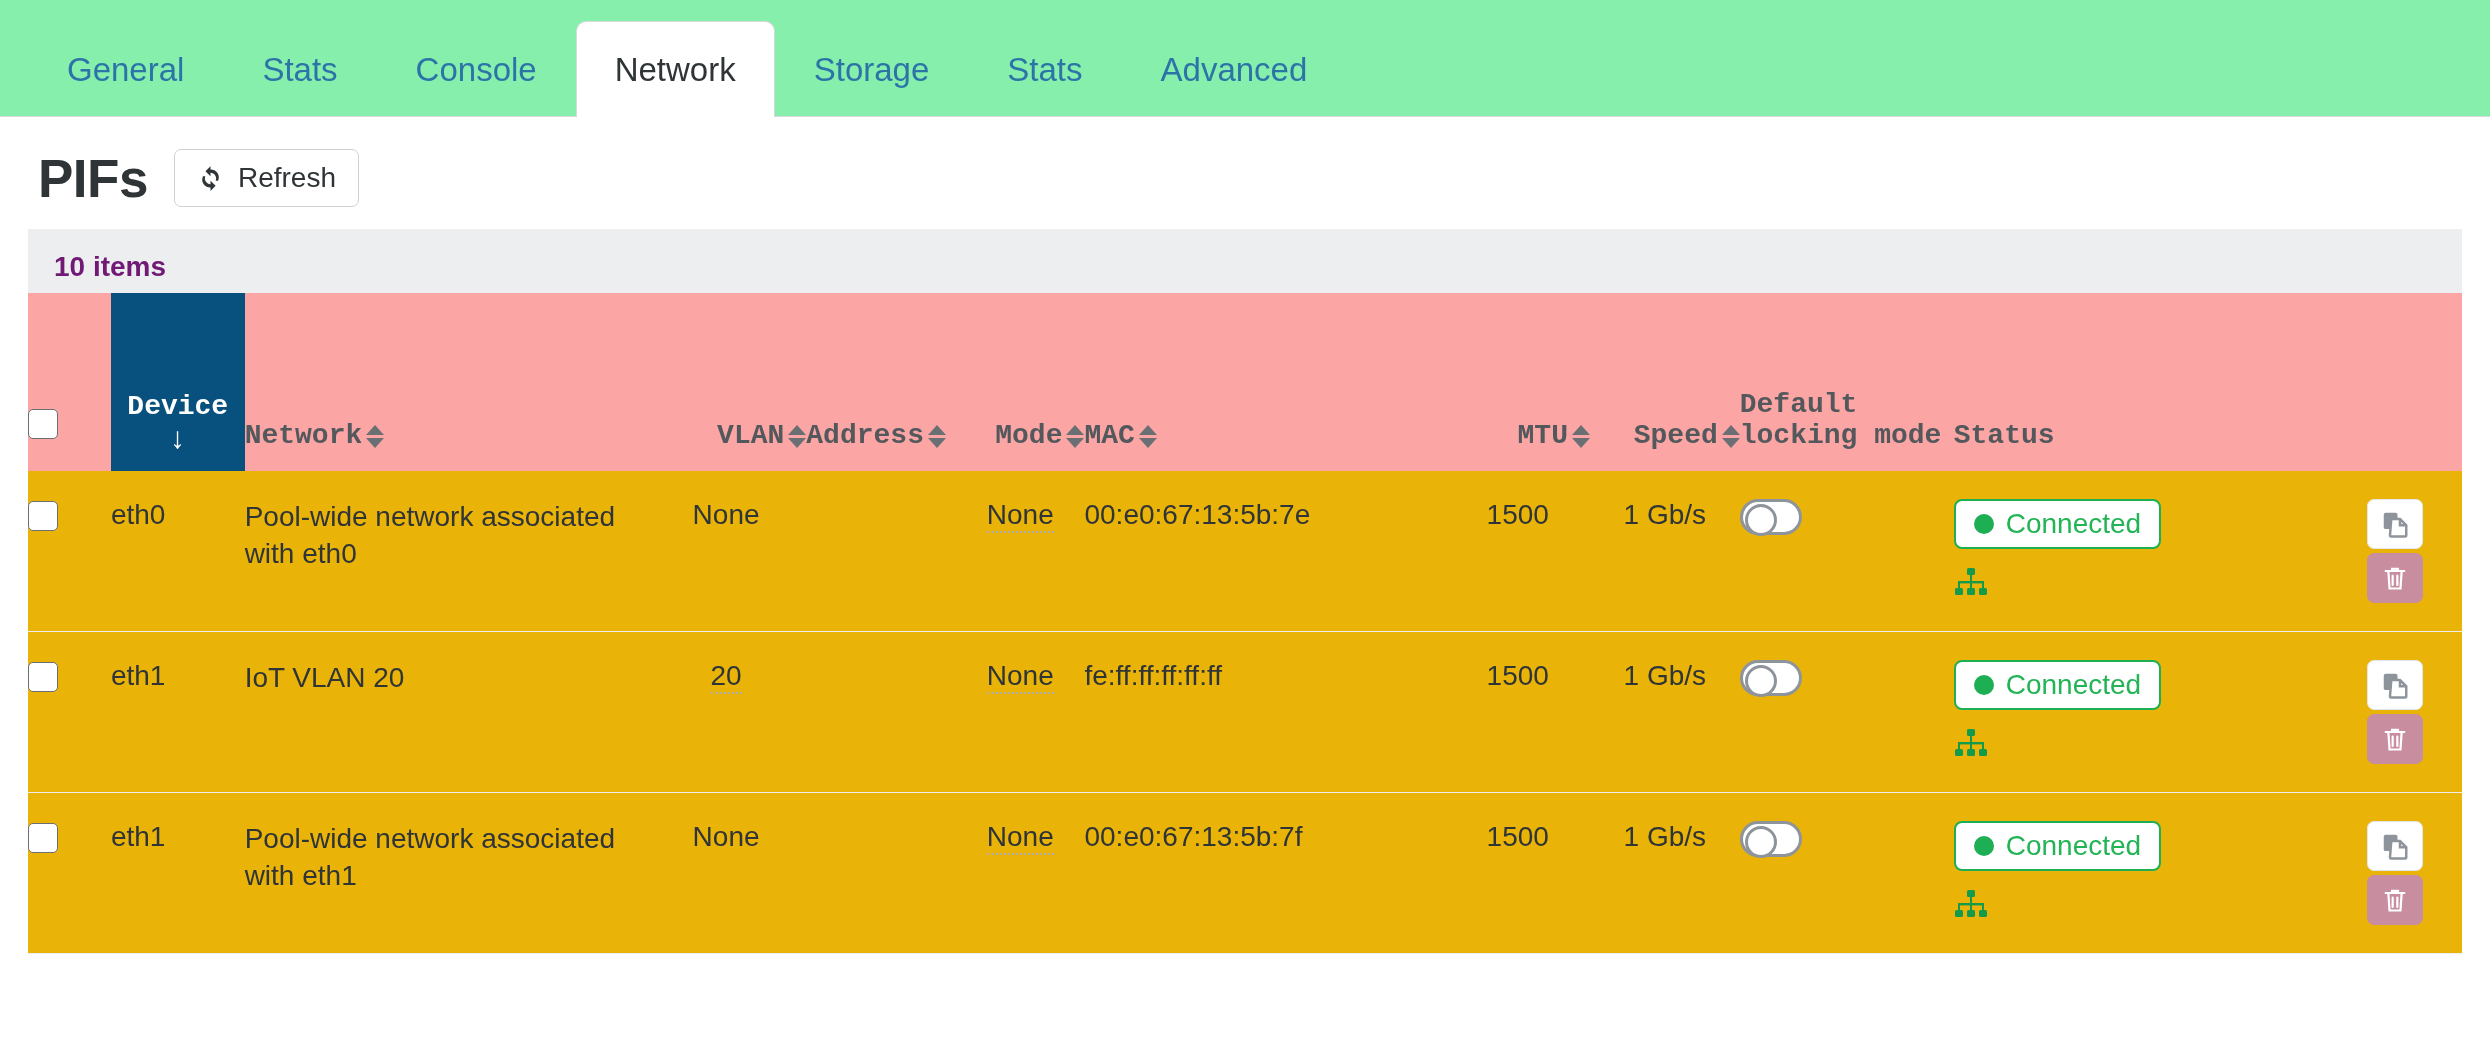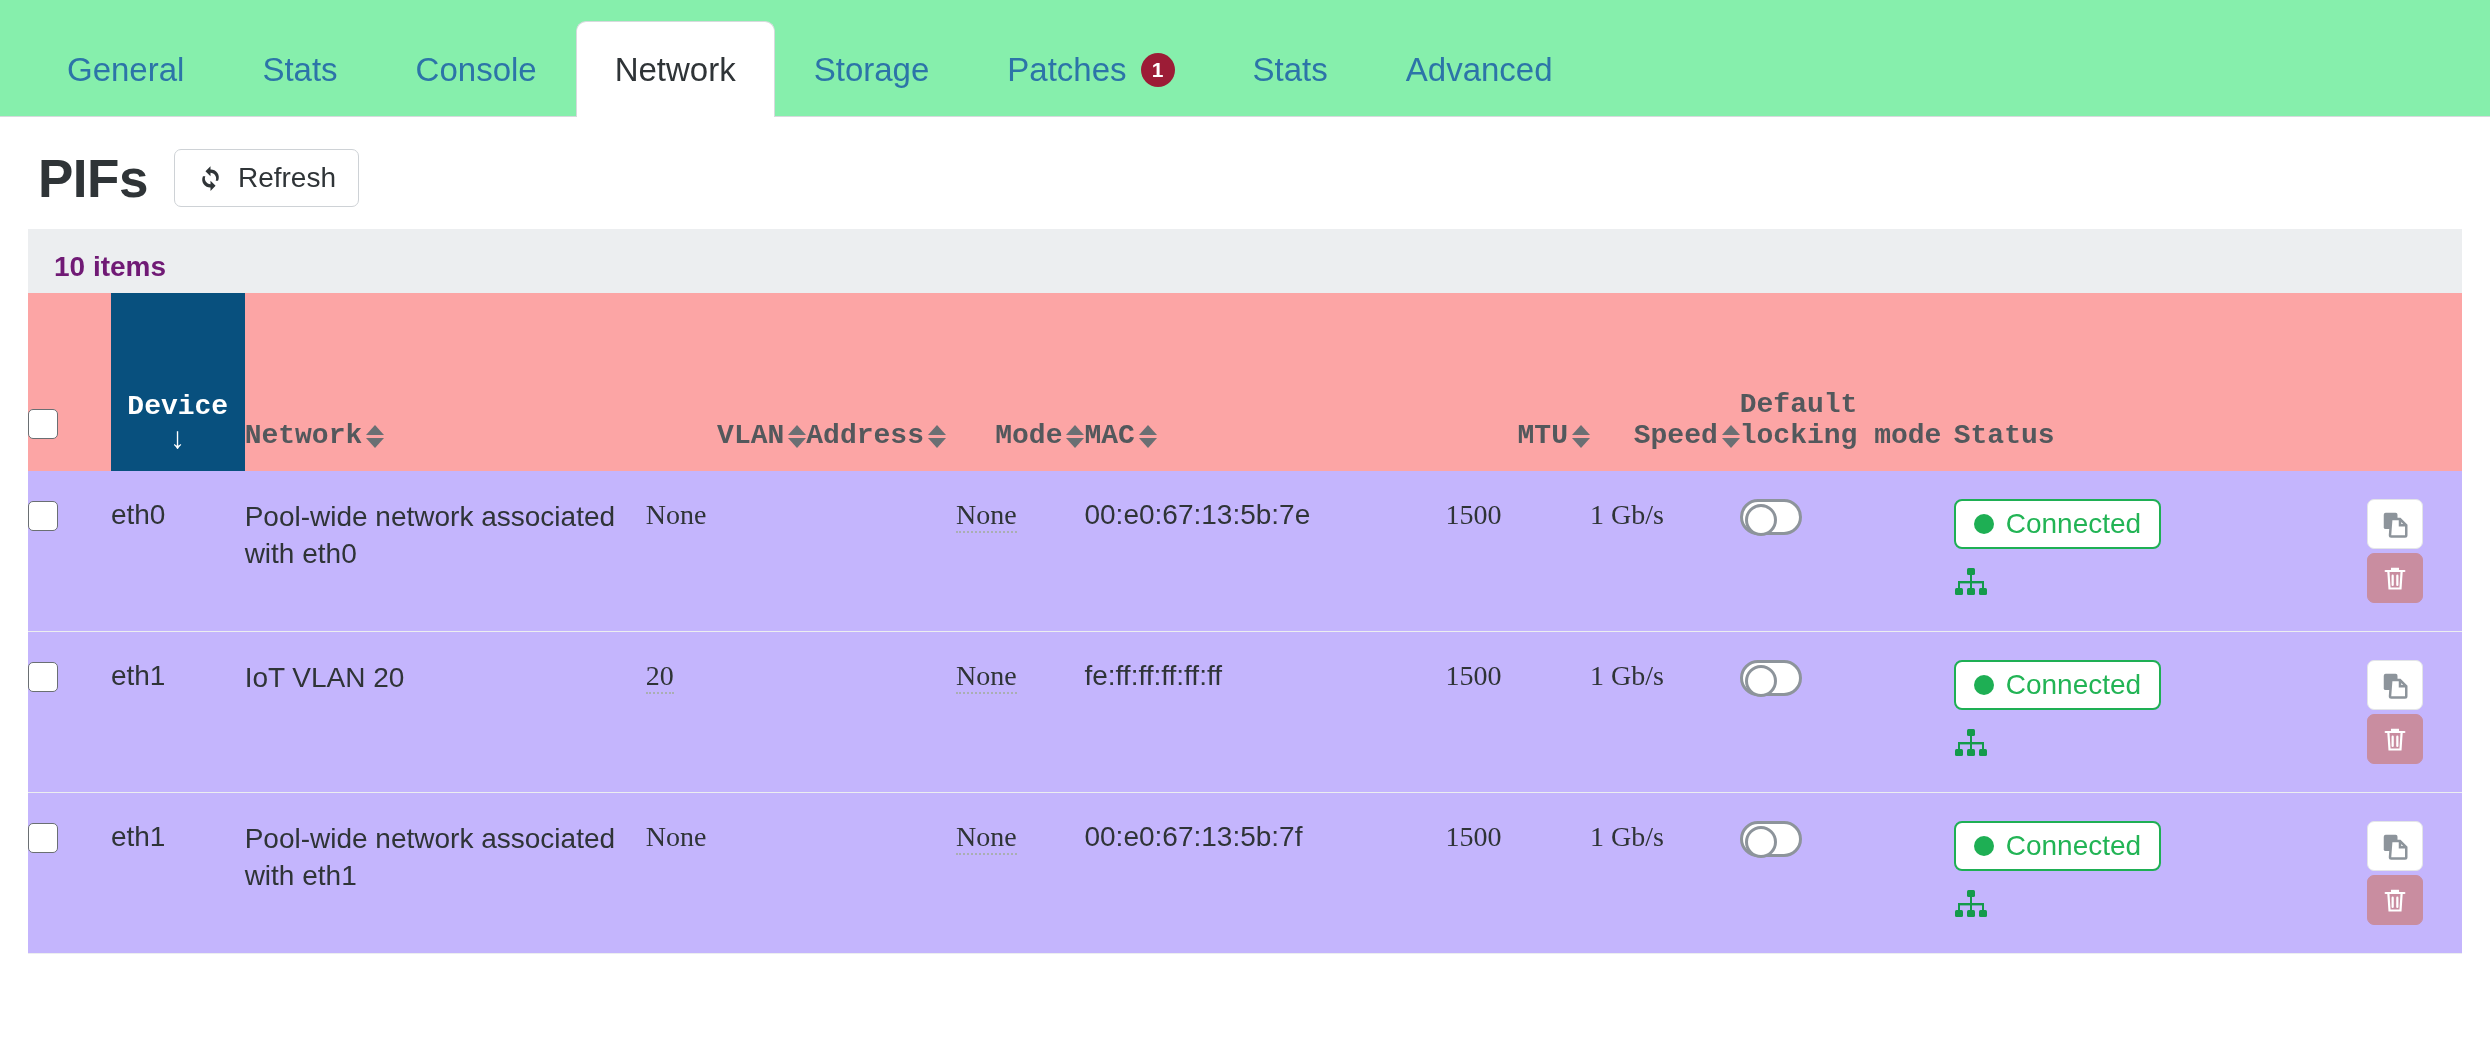--- a/index.html
+++ b/index.html
@@ -161,23 +161,23 @@
   }
   th.cbcell { padding-bottom: 24px; }
 
   
   tbody td {
     font-size: 28px;
     color: #2f3437;
     padding: 28px 0 28px 0;
     vertical-align: top;
     border-bottom: 1px solid #eceef0;
-    background: #c4b5fd;
-  }
-  tbody td.num { text-align: left; font-family: Liberation Serif, serif; }
+    background: #eab308;
+  }
+  tbody td.num { text-align: center; }
   td.cbcell { padding-top: 30px; }
   .net-name { line-height: 1.32; max-width: 440px; }
   .dotted {
     border-bottom: 2px dotted #a9aeb2;
     padding-bottom: 1px;
     cursor: help;
   }
 
   
   .toggle {
@@ -240,24 +240,20 @@
       <span>Stats</span>
     </div>
     <div class="tab">
       <span>Console</span>
     </div>
     <div class="tab active">
       <span>Network</span>
     </div>
     <div class="tab">
       <span>Storage</span>
-    </div>
-    <div class="tab">
-      <span>Patches</span>
-      <span class="badge-count">1</span>
     </div>
     <div class="tab">
       <span>Stats</span>
     </div>
     <div class="tab">
       <span>Advanced</span>
     </div>
   </div>
 
 <div class="page-head">

